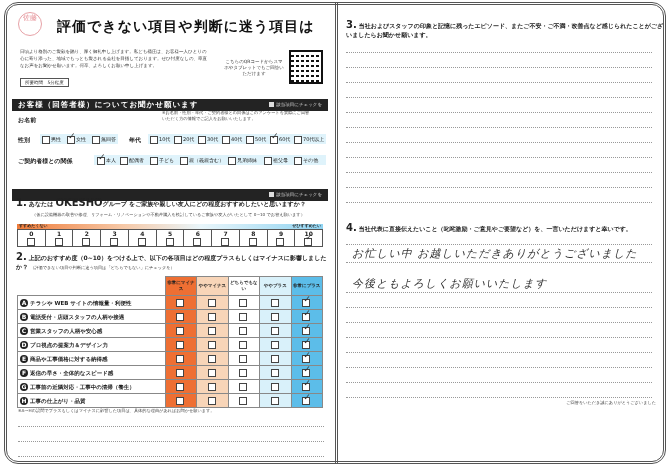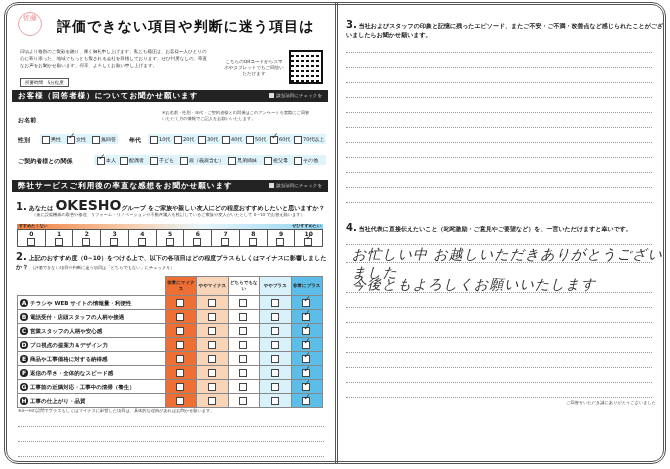--- a/index.html
+++ b/index.html
@@ -9,47 +9,47 @@
   .left { position: absolute; left: 12px; top: 6px; width: 318px; }
   .right { position: absolute; left: 346px; top: 6px; width: 318px; }
   .seal { position: absolute; left: 6px; top: 6px; width: 22px; height: 22px; border: 1px solid #e7a2a7; border-radius: 50%; color: #e58a91; font-size: 7px; text-align: center; line-height: 11px; }
   .title { position: absolute; left: 45px; top: 12px; font-size: 14px; font-weight: bold; letter-spacing: 1px; color: #111; }
   .intro { position: absolute; left: 8px; top: 42px; width: 190px; font-size: 4.5px; line-height: 7px; color: #333; }
   .time-box { position: absolute; left: 8px; top: 72px; border: 1px solid #555; font-size: 4.5px; padding: 1px 4px; }
   .qr-text { position: absolute; left: 212px; top: 53px; width: 60px; font-size: 4.5px; line-height: 6px; text-align: center; color: #333; }
   .qr { position: absolute; left: 277px; top: 44px; width: 34px; height: 34px; background:
         repeating-linear-gradient(90deg, #111 0 3px, #fff 3px 5px),
         repeating-linear-gradient(0deg, #111 0 2px, #fff 2px 5px); background-blend-mode: lighten; border: 2px solid #111; box-sizing: border-box; }
-  .section-bar { position: absolute; left: 0; width: 316px; height: 12px; background: #232323; color: #fff; font-size: 7.5px; font-weight: bold; line-height: 12px; padding-left: 6px; box-sizing: border-box; letter-spacing: 1px; }
+  .section-bar { position: absolute; left: 0; width: 316px; height: 12px; background: #232323; color: #fff; font-size: 7.5px; font-weight: bold; line-height: 12px; padding-left: 6px; box-sizing: border-box; letter-spacing: 1px; margin-top: 9px; }
   .section-bar .hint { position: absolute; right: 6px; top: 0; font-size: 4.5px; font-weight: normal; letter-spacing: 0; color: #ddd; }
   .hint-icon { display: inline-block; width: 5px; height: 5px; background: #ddd; margin-right: 2px; vertical-align: middle; }
   .row-label { position: absolute; font-size: 6px; font-weight: bold; }
   .note { position: absolute; font-size: 4.2px; line-height: 6px; color: #444; }
   .opt-band { position: absolute; background: #dff3fb; height: 10px; }
   .opt { position: absolute; font-size: 5px; line-height: 10px; white-space: nowrap; }
   .box { display: inline-block; width: 6px; height: 6px; border: 1px solid #444; background: #fff; vertical-align: middle; margin-right: 1px; position: relative; }
   .box.checked::after { content: "✓"; position: absolute; left: 0; top: -6px; font-size: 9px; color: #333; }
   .q-title { position: absolute; font-size: 6px; font-weight: bold; }
   .q-num { font-size: 10px; font-weight: bold; margin-right: 2px; }
-  .brand { font-size: 14px; font-weight: 900; text-align: right; }
+  .brand { font-size: 10px; font-weight: 900; text-align: right; }
   .scale { position: absolute; left: 5px; top: 218px; width: 306px; height: 24px; }
   .scale-grad { position: absolute; left: 0; top: 0; width: 100%; height: 5px; background: linear-gradient(90deg, #ef7c3a, #f6c9a8 35%, #e9f6fb 60%, #8fd3f1); }
   .scale-grad span { position: absolute; top: -1px; font-size: 4px; font-weight: bold; }
   .scale-cells { position: absolute; left: 0; top: 5px; width: 100%; height: 18px; display: flex; border: 1px solid #555; box-sizing: border-box; }
   .scale-cell { flex: 1; border-right: 1px solid #555; text-align: center; font-size: 6px; font-weight: bold; line-height: 8px; }
   .scale-cell:last-child { border-right: none; }
   .matrix { position: absolute; left: 5px; top: 270px; width: 306px; border-collapse: collapse; }
   .matrix td, .matrix th { border: 1px solid #888; padding: 0; height: 13px; font-size: 5.5px; }
   .matrix th { height: 18px; font-size: 4.5px; font-weight: bold; line-height: 6px; text-align: center; }
   .matrix td.item { text-align: left; padding-left: 2px; font-weight: bold; width: 148px; }
   .matrix td.c { text-align: center; width: 31px; }
   .letter { display: inline-block; width: 8px; height: 8px; border-radius: 50%; background: #222; color: #fff; font-size: 6px; line-height: 8px; text-align: center; margin-right: 2px; }
   .col1 { background: #ee6f33; } .col2 { background: #f8d5b8; } .col3 { background: #ffffff; } .col4 { background: #d9f1fa; } .col5 { background: #5cbde9; }
   .dotline { position: absolute; height: 0; border-top: 1px dotted #999; }
-  .handwriting { position: absolute; font-family: "DejaVu Serif", serif; font-size: 14px; color: #333; letter-spacing: 1px; font-style: italic; }
+  .handwriting { position: absolute; font-family: "DejaVu Serif", serif; font-size: 11px; color: #333; letter-spacing: 1px; font-style: italic; }
 </style>
 </head>
 <body>
 
 <div class="frame"></div>
 <div class="divider"></div>
 
 <div class="left">
   <div class="seal">佐藤</div>
   <div class="title">評価できない項目や判断に迷う項目は</div>
@@ -85,21 +85,20 @@
   <div class="opt-band" style="left:82px; top:149px; width:232px;"></div>
   <div class="opt" style="left:85px; top:149px;"><span class="box checked"></span><span>本人</span></div>
   <div class="opt" style="left:108px; top:149px;"><span class="box"></span><span>配偶者</span></div>
   <div class="opt" style="left:138px; top:149px;"><span class="box"></span><span>子ども</span></div>
   <div class="opt" style="left:168px; top:149px;"><span class="box"></span><span>親（義親含む）</span></div>
   <div class="opt" style="left:216px; top:149px;"><span class="box"></span><span>兄弟姉妹</span></div>
   <div class="opt" style="left:252px; top:149px;"><span class="box"></span><span>祖父母</span></div>
   <div class="opt" style="left:282px; top:149px;"><span class="box"></span><span>その他</span></div>
 
   <div class="section-bar" style="top:174px;">
-    <span>弊社サービスご利用後の率直な感想をお聞かせ願います</span>
     <span class="hint"><span class="hint-icon"></span><span>該当項目にチェックを</span></span>
   </div>
 
   <div class="q-title" style="left:4px; top:191px; width:312px;">
     <span class="q-num">1.</span><span>あなたは</span> <span class="brand">OKESHO</span><span>グループ をご家族や親しい友人にどの程度おすすめしたいと思いますか？</span>
   </div>
   <div class="note" style="left:20px; top:206px; width:296px;">（仮に設備機器の取替や修理、リフォーム・リノベーションや不動産購入を検討しているご家族や友人がいたとして 0~10 でお答え願います）</div>
 
   <div class="scale">
     <div class="scale-grad">

